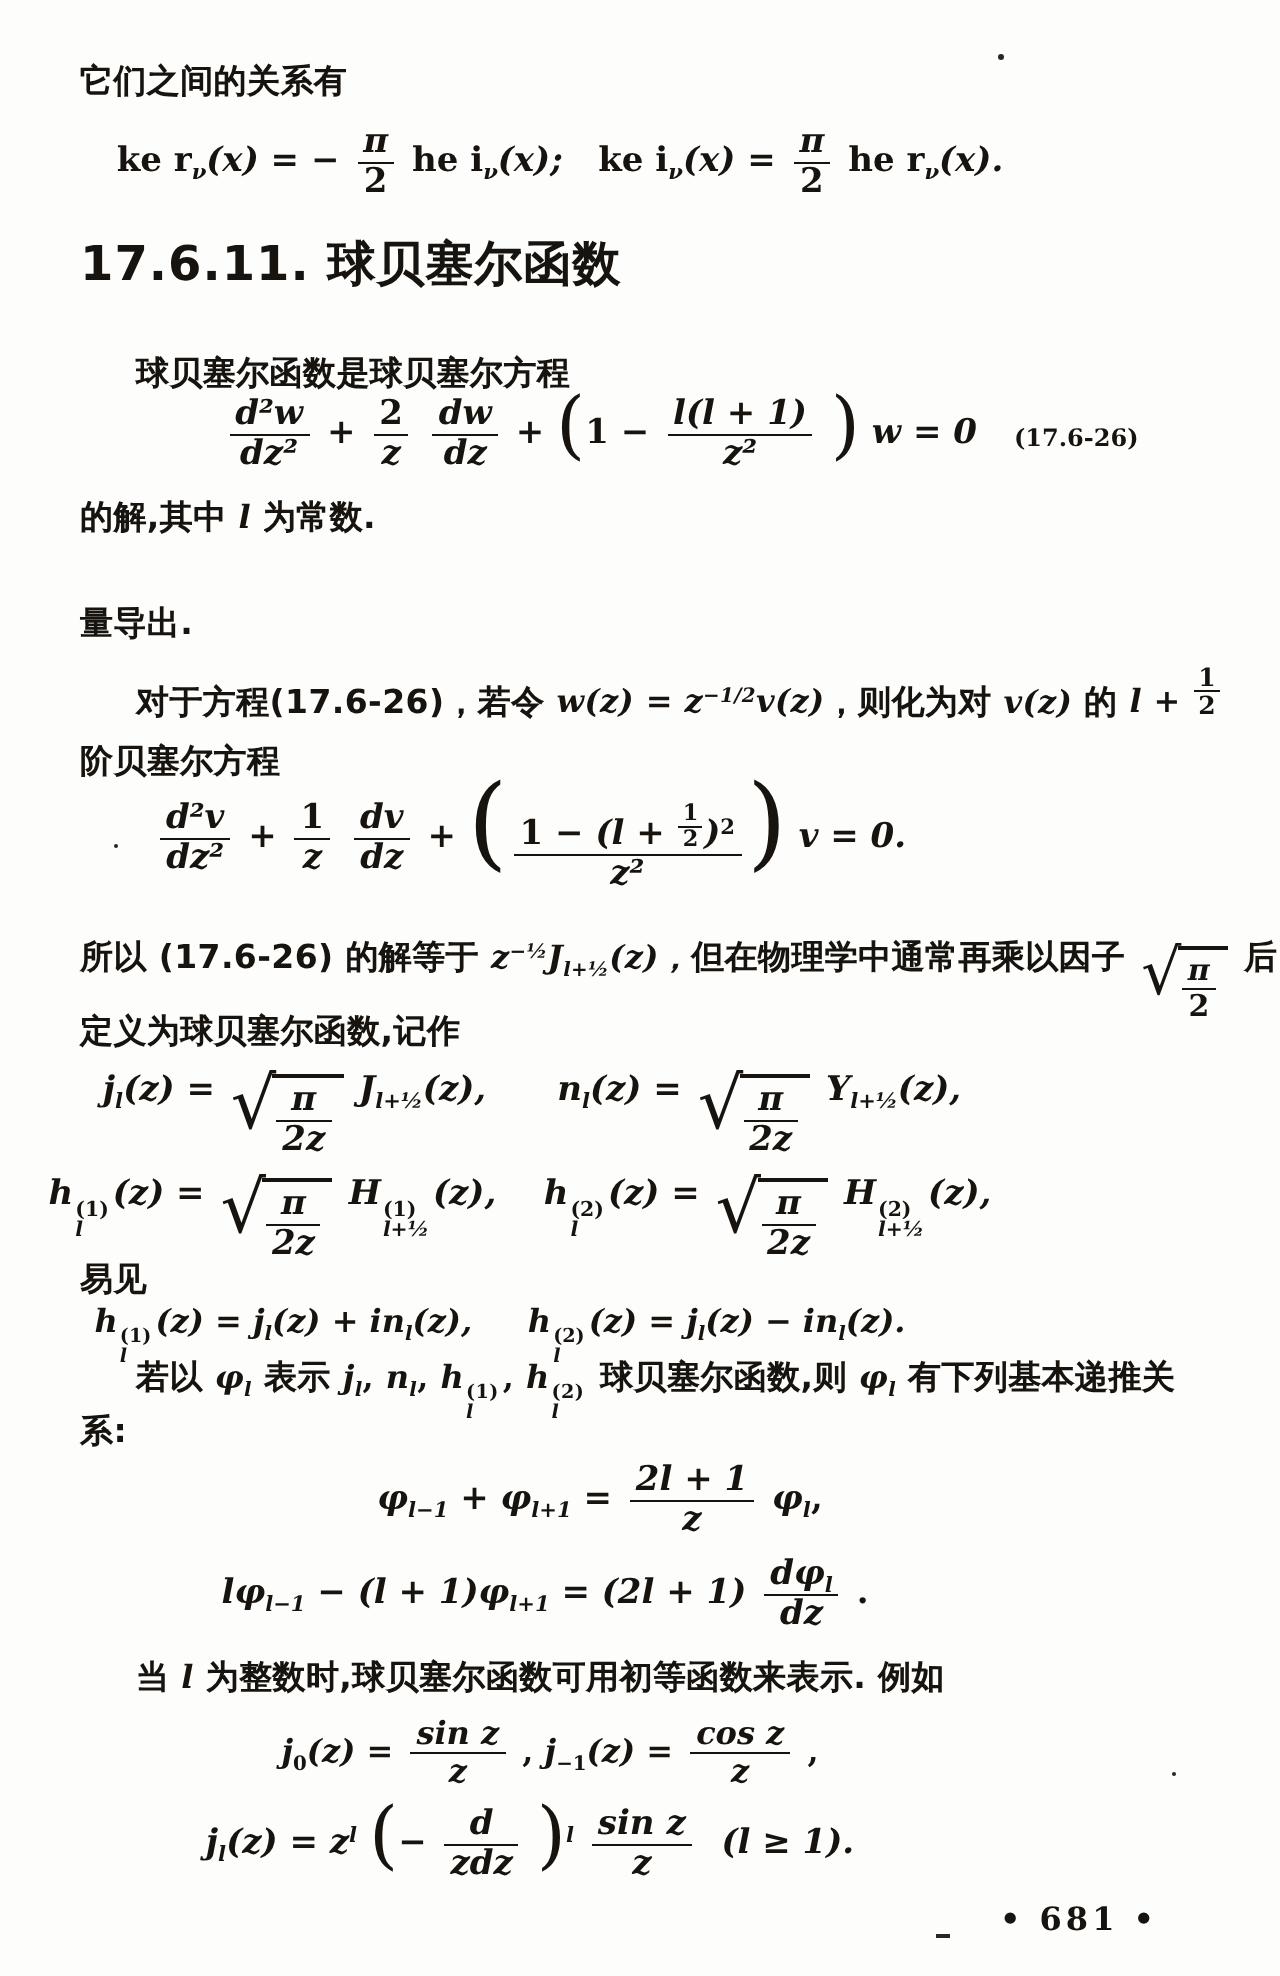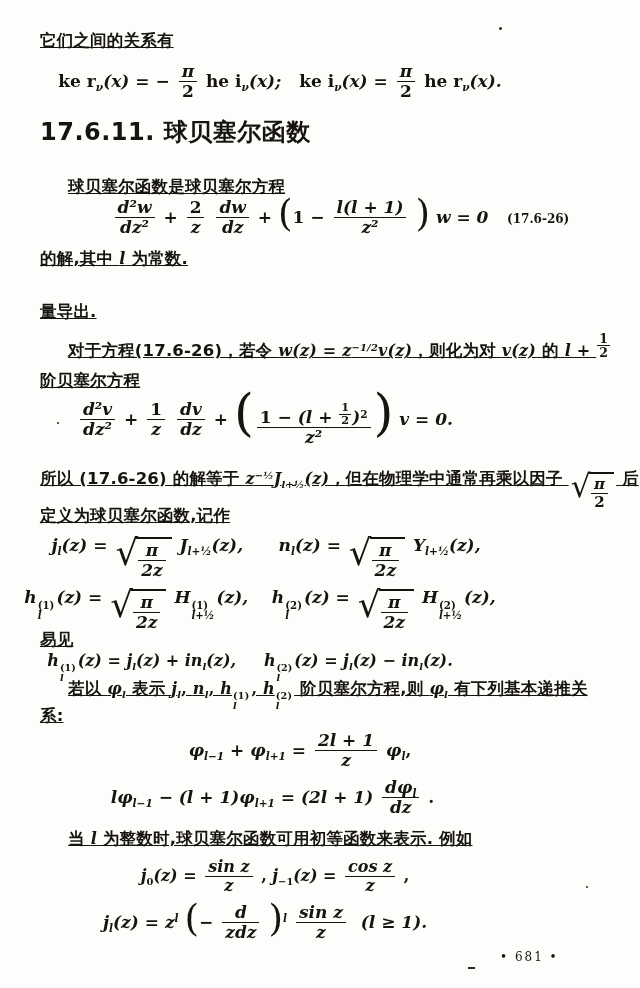--- a/index.html
+++ b/index.html
@@ -1,20 +1,20 @@
 <!DOCTYPE html>
 <html><head>
 <meta charset="utf-8">
 <style>
   html,body{margin:0;padding:0;background:#ffffff;}
   .page{position:relative;width:640px;height:988px;background:#fdfdfb;overflow:hidden;
         color:#17140f;}
   .abs{position:absolute;margin:0;}
   .cn{font-family:"DejaVu Sans",sans-serif;font-weight:700;font-size:16.5px;
-      color:#17140f;letter-spacing:0.2px;white-space:nowrap;text-decoration:underline;}
+      color:#17140f;letter-spacing:0.2px;white-space:nowrap;}
   .math{font-family:"DejaVu Serif",serif;font-style:italic;font-weight:700;font-size:16px;}
   .eq{position:absolute;text-align:center;font-family:"DejaVu Serif",serif;font-style:italic;
       font-weight:700;font-size:17px;color:#17140f;white-space:nowrap;}
   .heading{font-family:"DejaVu Sans",sans-serif;font-weight:800;font-size:24px;
       letter-spacing:0.5px;white-space:nowrap;}
   sub,sup{font-size:0.62em;line-height:0;}
   sub{vertical-align:-0.4em;}
   sup{vertical-align:0.5em;}
   .frac{display:inline-block;text-align:center;vertical-align:-0.62em;line-height:1.12;margin:0 3px;}
   .fn{display:block;border-bottom:1.7px solid #17140f;padding:0 3px;}
@@ -26,21 +26,21 @@
   .sqrt{display:inline-flex;align-items:flex-start;vertical-align:-0.85em;margin:0 2px;}
   .rad{font-style:normal;font-weight:400;font-size:2.1em;line-height:0.9;margin-right:-2px;}
   .sqb{display:inline-block;border-top:2px solid #17140f;padding:2px 6px 0 2px;}
   .sqb .frac{vertical-align:middle;margin:0;}
   .bp{font-style:normal;font-weight:400;font-size:2.2em;line-height:0;vertical-align:-0.1em;}
   .ss{display:inline-flex;flex-direction:column;line-height:1.05;font-size:0.6em;
       vertical-align:-0.55em;text-align:left;margin:0 2px 0 1px;}
   .rm{font-style:normal;}
   .speck{position:absolute;background:#2a2620;border-radius:50%;}
   .dash{position:absolute;background:#2a2620;}
-  .pagenum{font-family:"DejaVu Serif",serif;font-weight:400;font-size:12px;letter-spacing:2px;}
+  .pagenum{font-family:"DejaVu Serif",serif;font-weight:700;font-size:16px;letter-spacing:2px;}
 </style>
 </head>
 <body>
 
 <div class="page">
 
   <p class="abs cn" style="top:30px;left:40px">它们之间的关系有</p>
 
   <div class="eq" style="top:62px;left:0;width:560px">
     <span class="rm">ke r</span><sub>ν</sub><span>(x) = −</span>
@@ -154,21 +154,21 @@
       </span><span>(z) = j</span><sub>l</sub><span>(z) − in</span><sub>l</sub><span>(z).</span>
   </div>
 
   <p class="abs cn" style="top:678px;left:68px">
     <span>若以 </span><span class="math"><span>φ</span><sub>l</sub></span><span> 表示 </span><span class="math"><span>j</span><sub>l</sub><span class="rm">, </span><span>n</span><sub>l</sub><span class="rm">, </span><span>h</span><span class="ss">
           <span class="rm">(1)</span>
           <span>l</span>
         </span><span class="rm">, </span><span>h</span><span class="ss">
           <span class="rm">(2)</span>
           <span>l</span>
-        </span></span><span> 阶贝塞尔方程,则 </span><span class="math"><span>φ</span><sub>l</sub></span><span> 有下列基本递推关</span>
+        </span></span><span> 球贝塞尔函数,则 </span><span class="math"><span>φ</span><sub>l</sub></span><span> 有下列基本递推关</span>
   </p>
   <p class="abs cn" style="top:705px;left:40px">系:</p>
 
   <div class="eq" style="top:731px;left:40px;width:520px">
     <span>φ</span><sub>l−1</sub><span> + φ</span><sub>l+1</sub><span> = </span>
     <span class="frac"><span class="fn">2l + 1</span><span class="fd">z</span></span>
     <span>φ</span><sub>l</sub><span class="rm">,</span>
   </div>
 
   <div class="eq" style="top:778px;left:0;width:545px">

